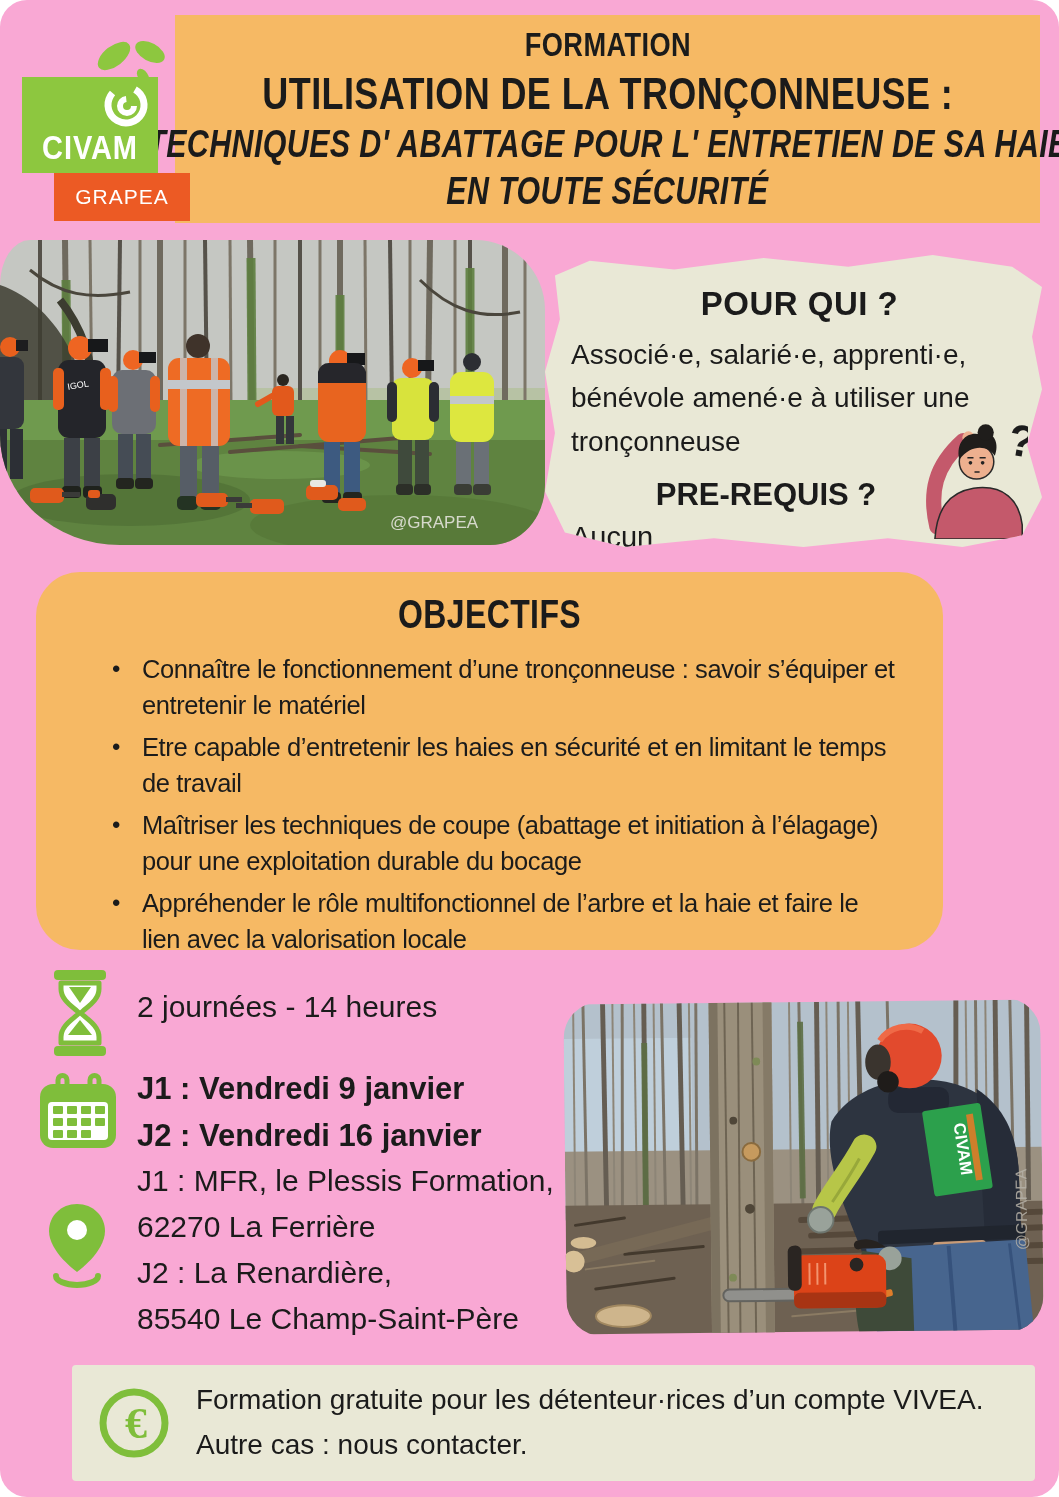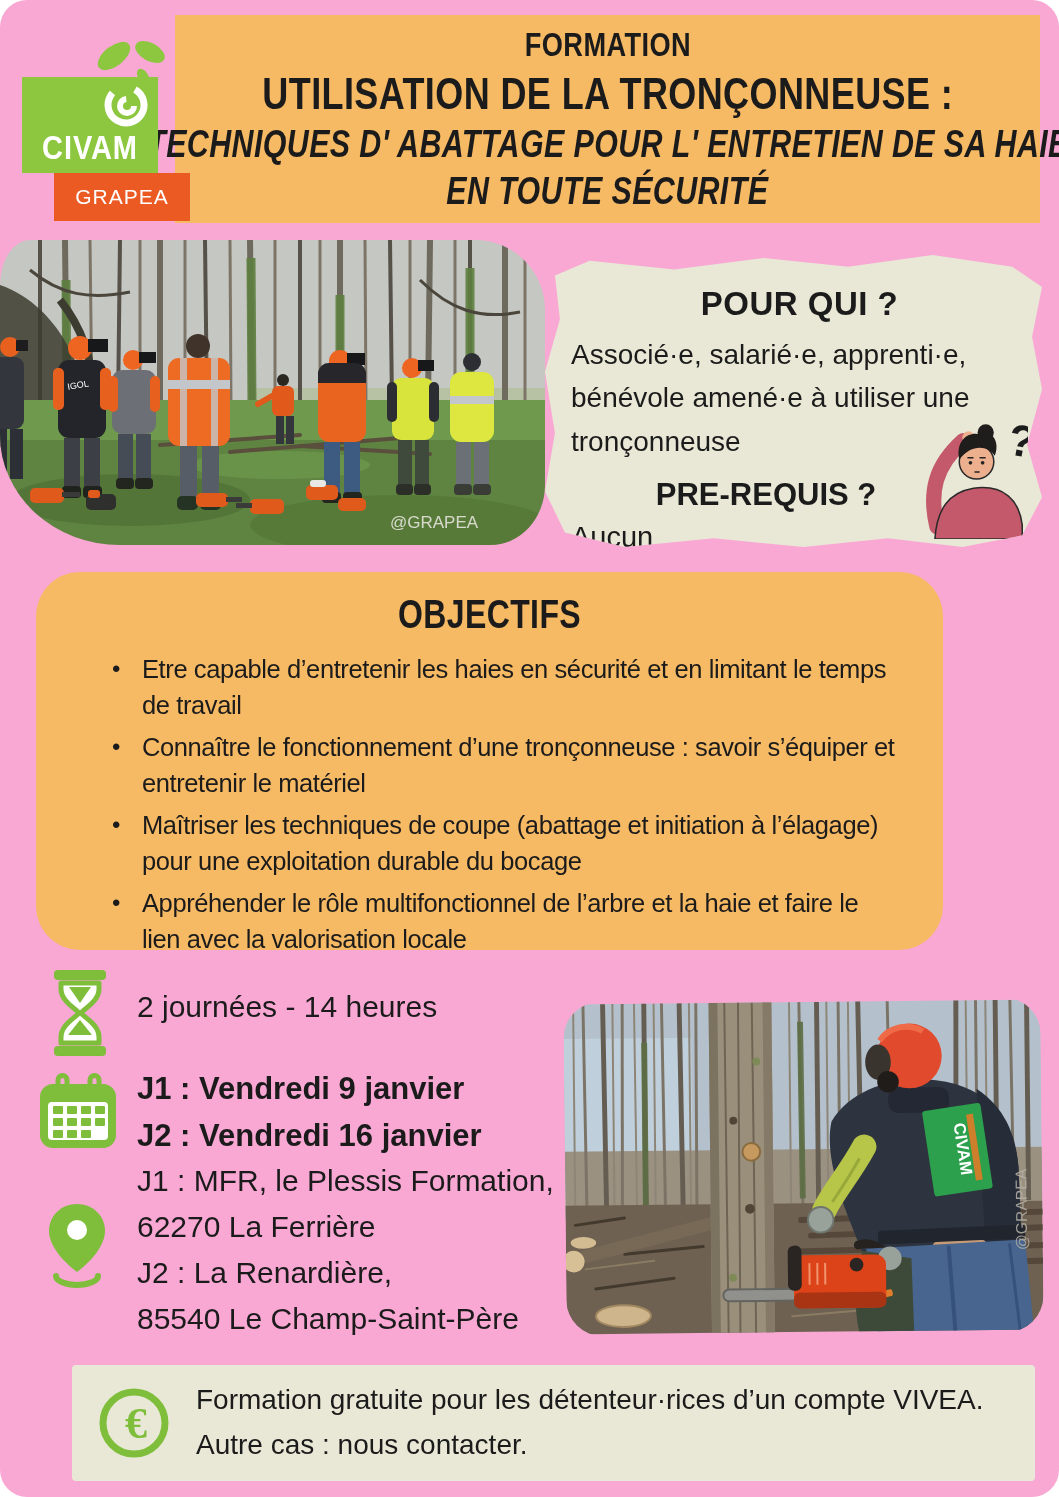--- a/index.html
+++ b/index.html
@@ -274,22 +274,22 @@
       <line x1="46" y1="50" x2="52" y2="50" stroke="#222" stroke-width="1.4"></line>
       <line x1="58" y1="50" x2="64" y2="50" stroke="#222" stroke-width="1.4"></line>
       <line x1="53" y1="64" x2="58" y2="64" stroke="#222" stroke-width="1.6"></line>
       <path d="M14,130 C16,100 28,84 52,80 C82,76 97,92 100,116 L100,130 Z" fill="#c4596b" stroke="#2a2a2a" stroke-width="1.5"></path>
     </svg>
   </div>
 
   <div class="abs objectifs">
     <div class="obj-title"><span class="cond">OBJECTIFS</span></div>
     <ul class="obj-list">
+      <li>Connaître le fonctionnement d’une tronçonneuse : savoir s’équiper et entretenir le matériel</li>
       <li>Etre capable d’entretenir les haies en sécurité et en limitant le temps de travail</li>
-      <li>Connaître le fonctionnement d’une tronçonneuse : savoir s’équiper et entretenir le matériel</li>
       <li>Maîtriser les techniques de coupe (abattage et initiation à l’élagage) pour une exploitation durable du bocage</li>
       <li>Appréhender le rôle multifonctionnel de l’arbre et la haie et faire le lien avec la valorisation locale</li>
     </ul>
   </div>
 
   <svg class="abs" style="left:48px;top:970px;" width="64" height="86" viewBox="0 0 64 86">
     <rect x="6" y="0" width="52" height="10" rx="4" fill="#7FBE3B"></rect>
     <rect x="6" y="76" width="52" height="10" rx="4" fill="#7FBE3B"></rect>
     <path d="M13,13 L51,13 L51,19 C51,31 37,38 33,43 C37,48 51,55 51,67 L51,73 L13,73 L13,67 C13,55 27,48 31,43 C27,38 13,31 13,19 Z" fill="#ffffff" stroke="#7FBE3B" stroke-width="5" stroke-linejoin="round"></path>
     <path d="M21,17 L43,17 L32,33 Z" fill="#7FBE3B"></path>

